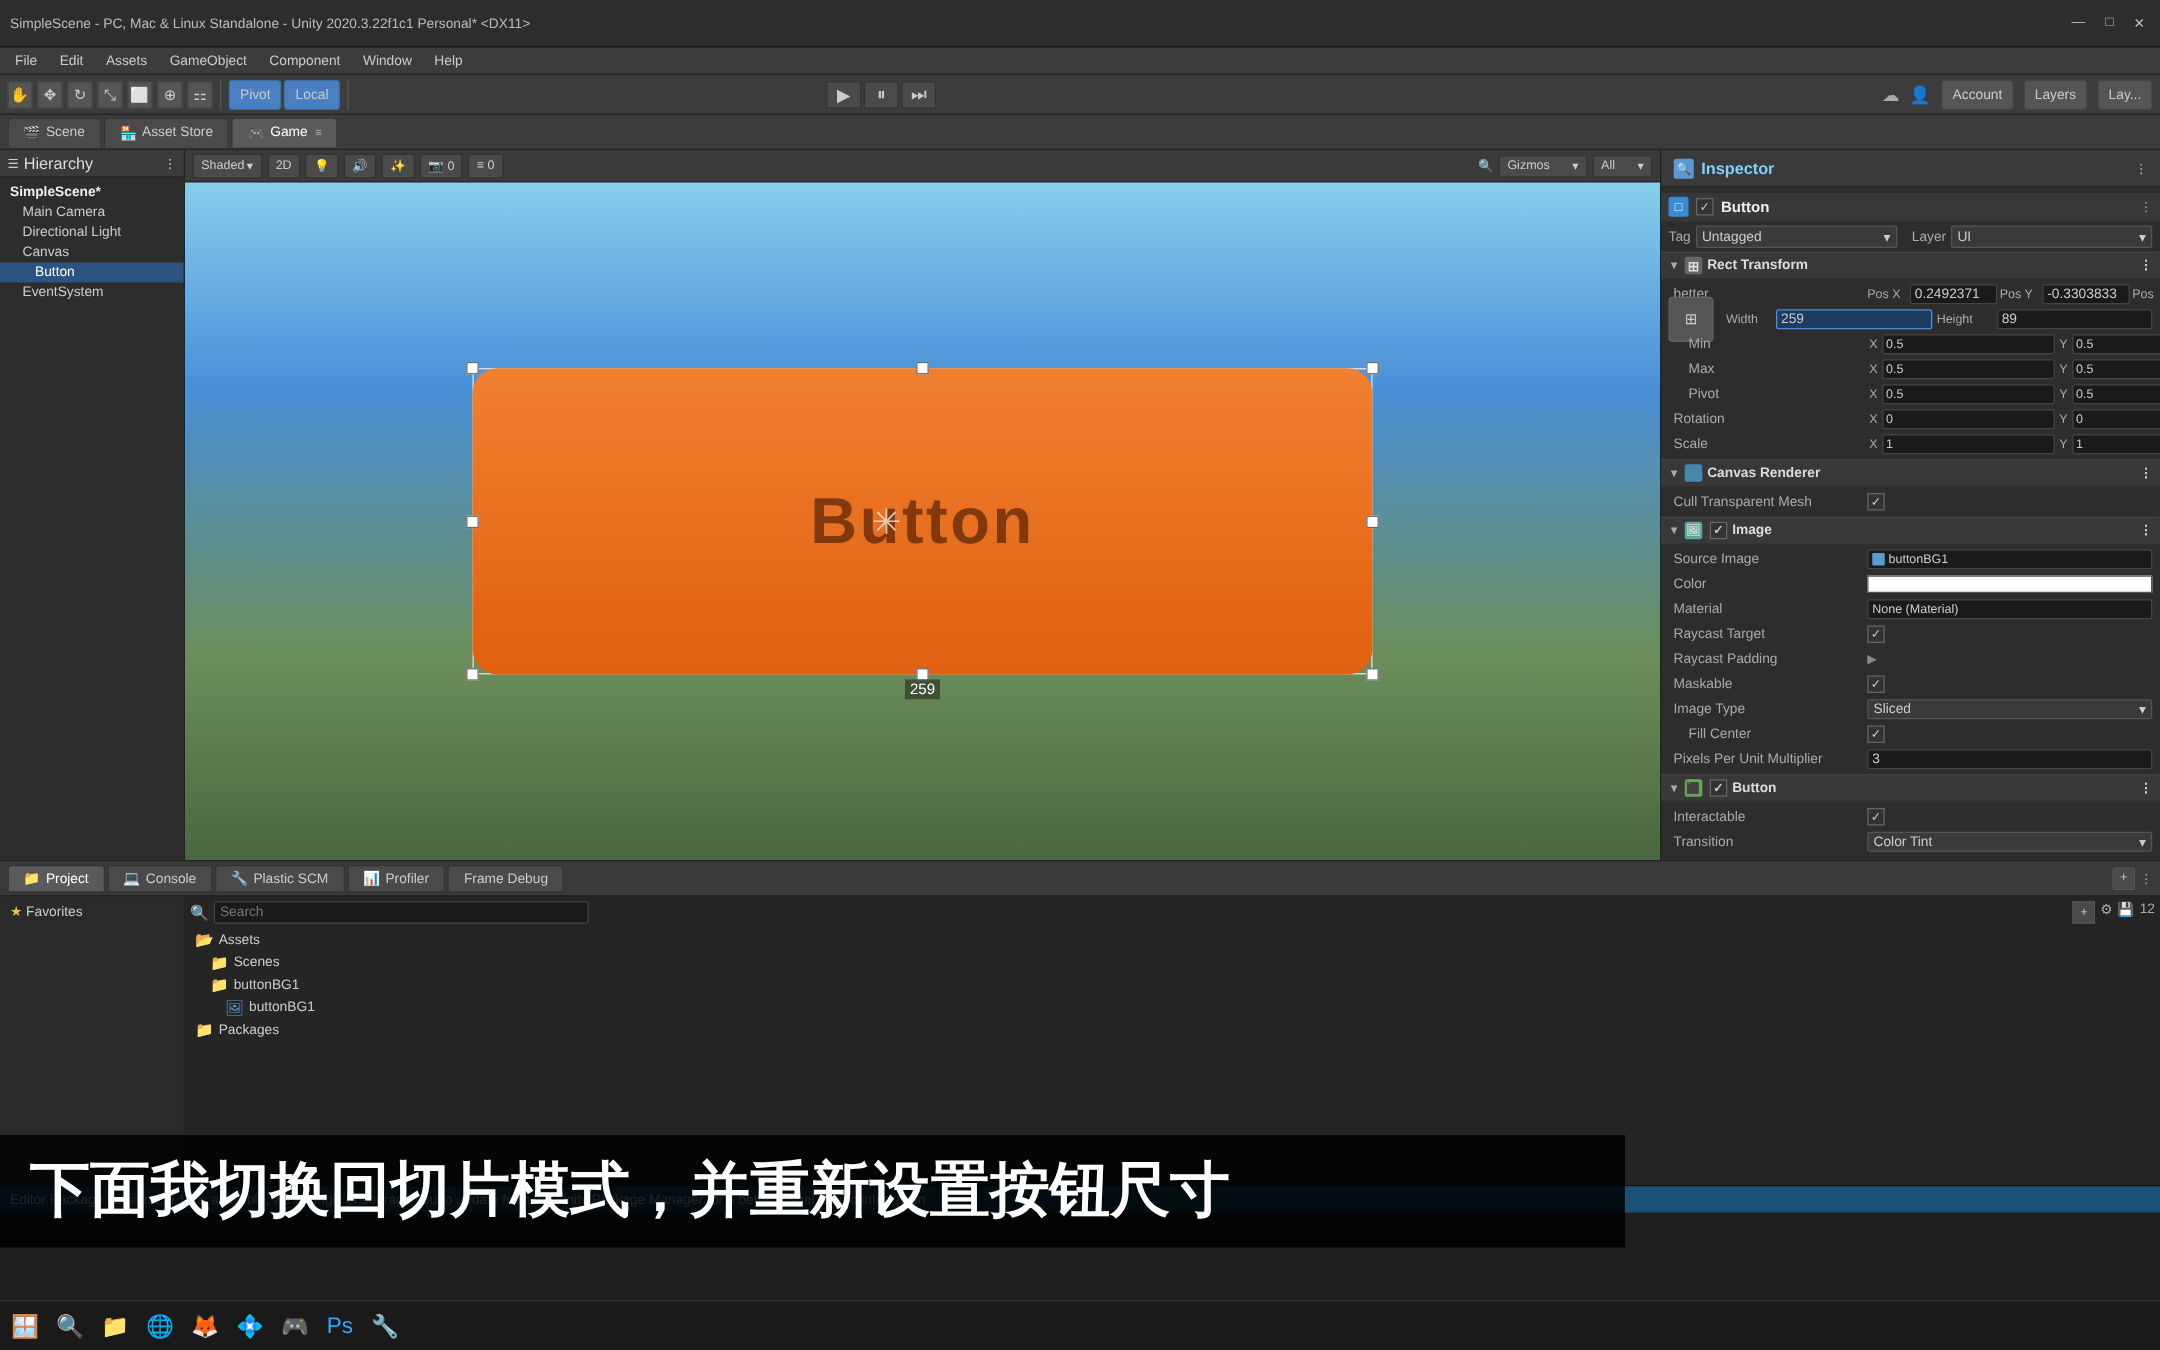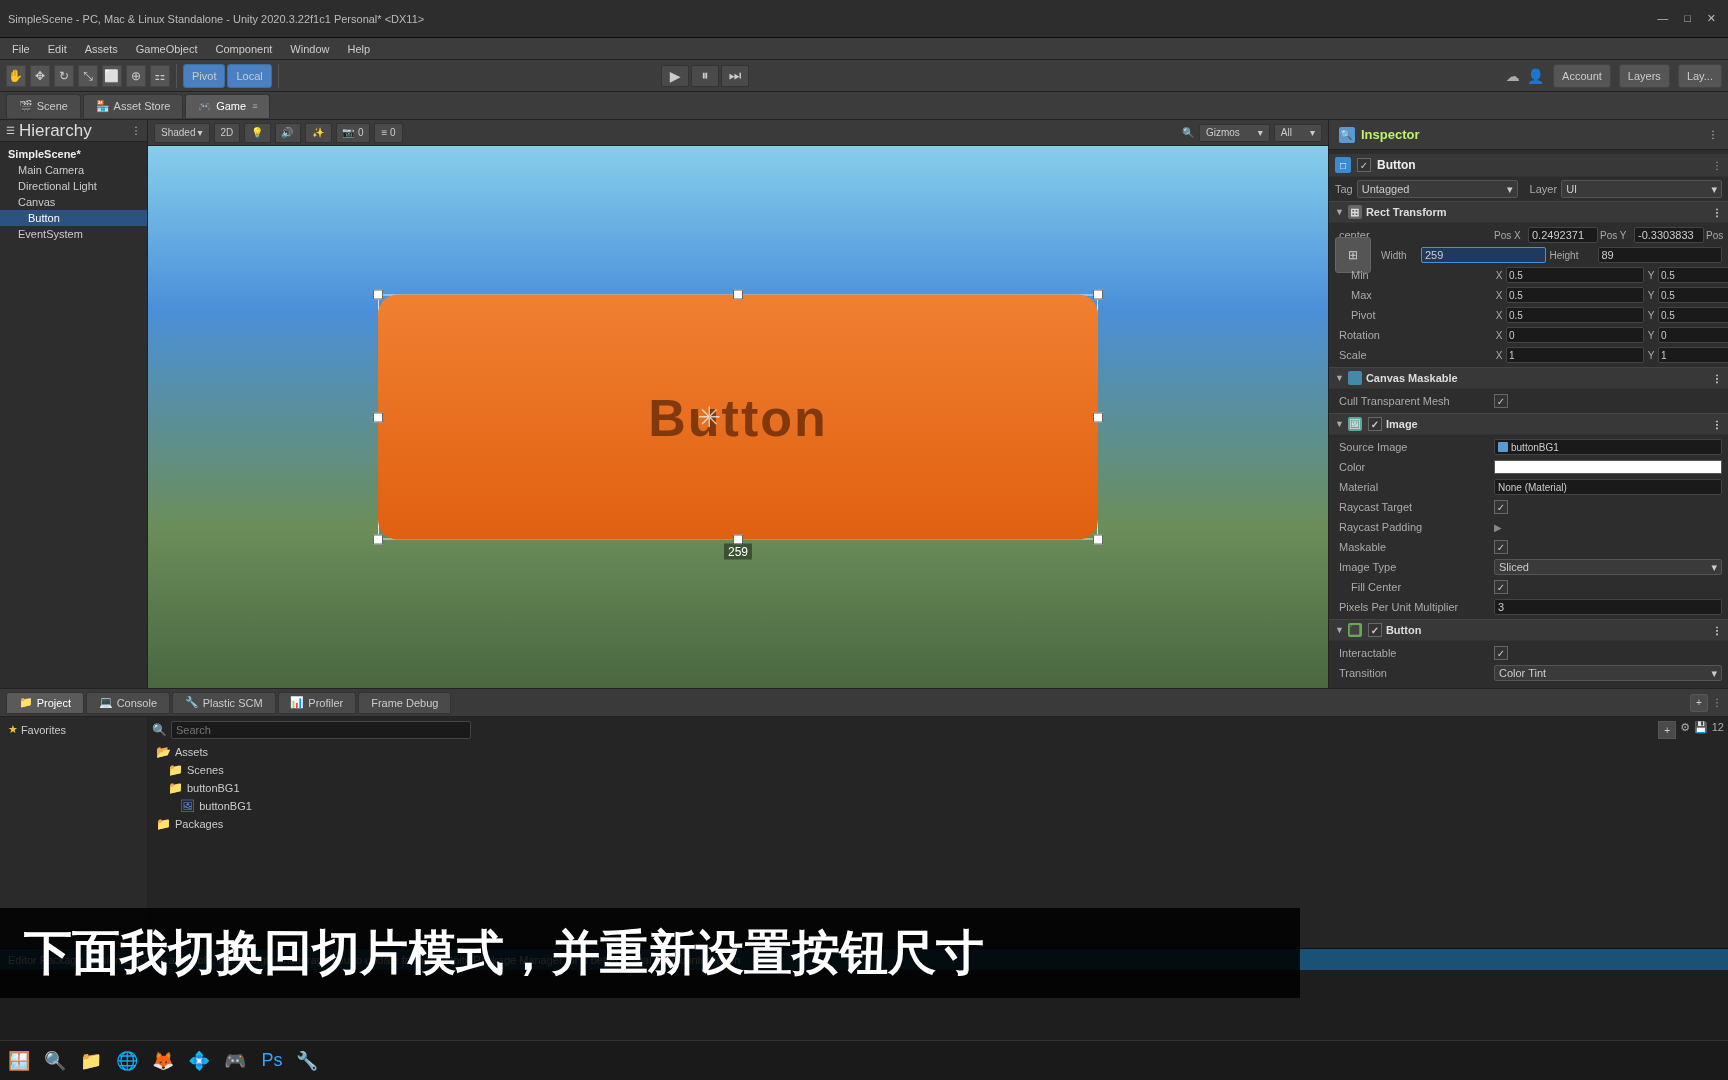--- a/index.html
+++ b/index.html
@@ -661,21 +661,21 @@
     <span>Game</span>
     <span style="font-size:9px;color:#aaa;margin-left:2px;">≡</span>
   </div>
 </div>
 
 <div id="main-area" style="height: 568px;">
 
   <div id="left-panel">
     <div id="hierarchy-header">
       <span style="font-size:10px;cursor:pointer;">☰</span>
-      <span style="font-size:17px;color:#ddd;">Hierarchy</span>
+      <span style="font-size:13px;color:#ddd;">Hierarchy</span>
       <span style="margin-left:auto;font-size:10px;cursor:pointer;">⋮</span>
     </div>
     <div id="hierarchy-content">
       <div class="hier-item scene">
         <span>SimpleScene*</span>
       </div>
       <div class="hier-item" style="padding-left:18px;">
         <span>Main Camera</span>
       </div>
       <div class="hier-item" style="padding-left:18px;">
@@ -738,21 +738,21 @@
         <div class="handle ml"></div>
         <div class="handle mr"></div>
         <div id="width-label">259</div>
       </div>
     </div>
   </div>
 
   <div id="right-panel">
     <div id="inspector-header">
       <div class="inspector-icon">🔍</div>
-      <span style="font-size:13px;font-weight:bold;color:#bef264;">Inspector</span>
+      <span style="font-size:13px;font-weight:bold;color:#7dd3fc;">Inspector</span>
       <span style="margin-left:auto;font-size:10px;cursor:pointer;">⋮</span>
     </div>
     <div id="inspector-content">
 
       <div id="button-name-row">
         <div style="width:16px;height:16px;background:#3a8ad4;border-radius:2px;display:flex;align-items:center;justify-content:center;font-size:10px;color:#fff;">□</div>
         <div class="insp-checkbox checked"></div>
         <span style="font-size:12px;font-weight:bold;color:#eee;">Button</span>
         <span style="margin-left:auto;font-size:10px;color:#aaa;cursor:pointer;">⋮</span>
       </div>
@@ -772,21 +772,21 @@
 
       <div class="insp-section-header">
         <span class="arrow">▼</span>
         <div style="width:14px;height:14px;background:#666;border-radius:2px;display:flex;align-items:center;justify-content:center;">⊞</div>
         <span>Rect Transform</span>
         <span style="margin-left:auto;font-size:10px;">⋮</span>
       </div>
       <div class="insp-section-content">
 
         <div class="insp-row">
-          <span class="insp-label">center</span>
+          <span class="insp-label">better</span>
           <div style="flex:1;display:flex;gap:2px;align-items:center;">
             <span style="font-size:10px;color:#aaa;width:32px;">Pos X</span>
             <input class="insp-field" style="width: 70px;" value="0.2492371">
             <span style="font-size:10px;color:#aaa;width:32px;">Pos Y</span>
             <input class="insp-field" style="width: 70px;" value="-0.3303833">
             <span style="font-size:10px;color:#aaa;width:24px;">Pos</span>
 
           </div>
         </div>
 
@@ -867,21 +867,21 @@
               <input class="xyz-input" value="1" style="">
             </div>
 
           </div>
         </div>
       </div>
 
       <div class="insp-section-header">
         <span class="arrow">▼</span>
         <div style="width:14px;height:14px;background:#48a;border-radius:2px;"></div>
-        <span>Canvas Maskable</span>
+        <span>Canvas Renderer</span>
         <span style="margin-left:auto;font-size:10px;">⋮</span>
       </div>
       <div class="insp-section-content">
         <div class="insp-row">
           <span class="insp-label">Cull Transparent Mesh</span>
           <div class="insp-checkbox checked"></div>
         </div>
       </div>
 
       <div class="insp-section-header">

